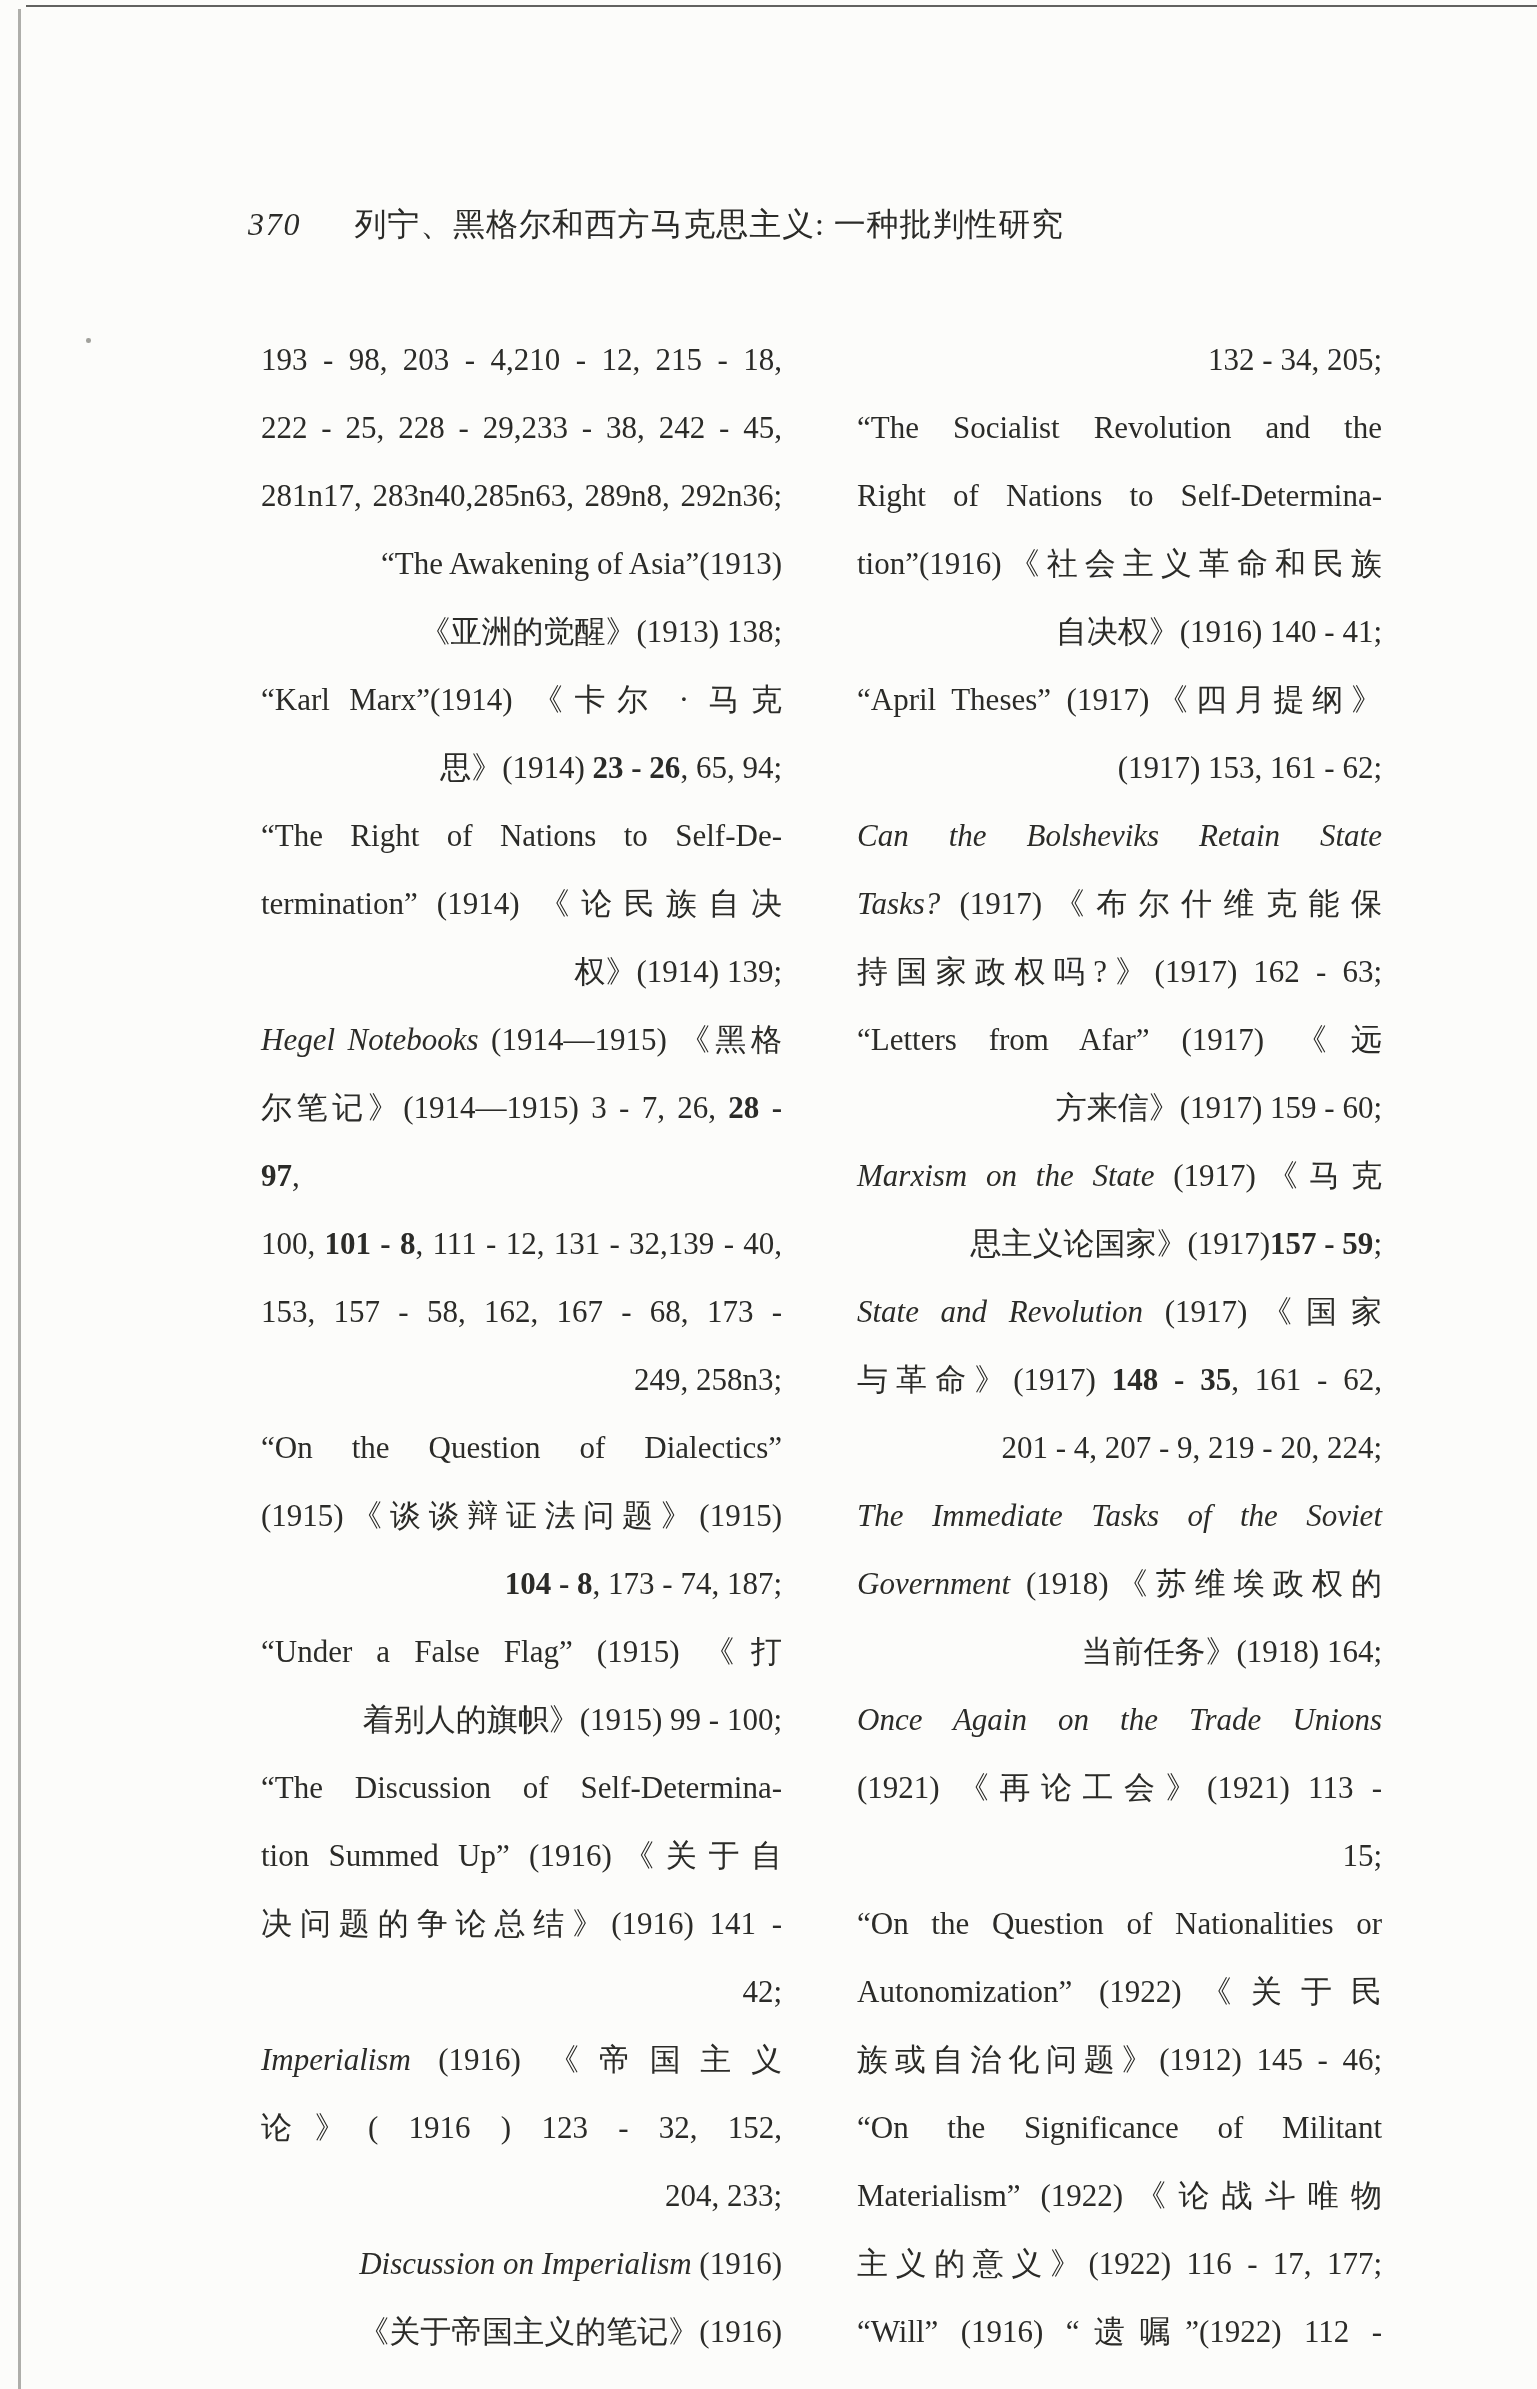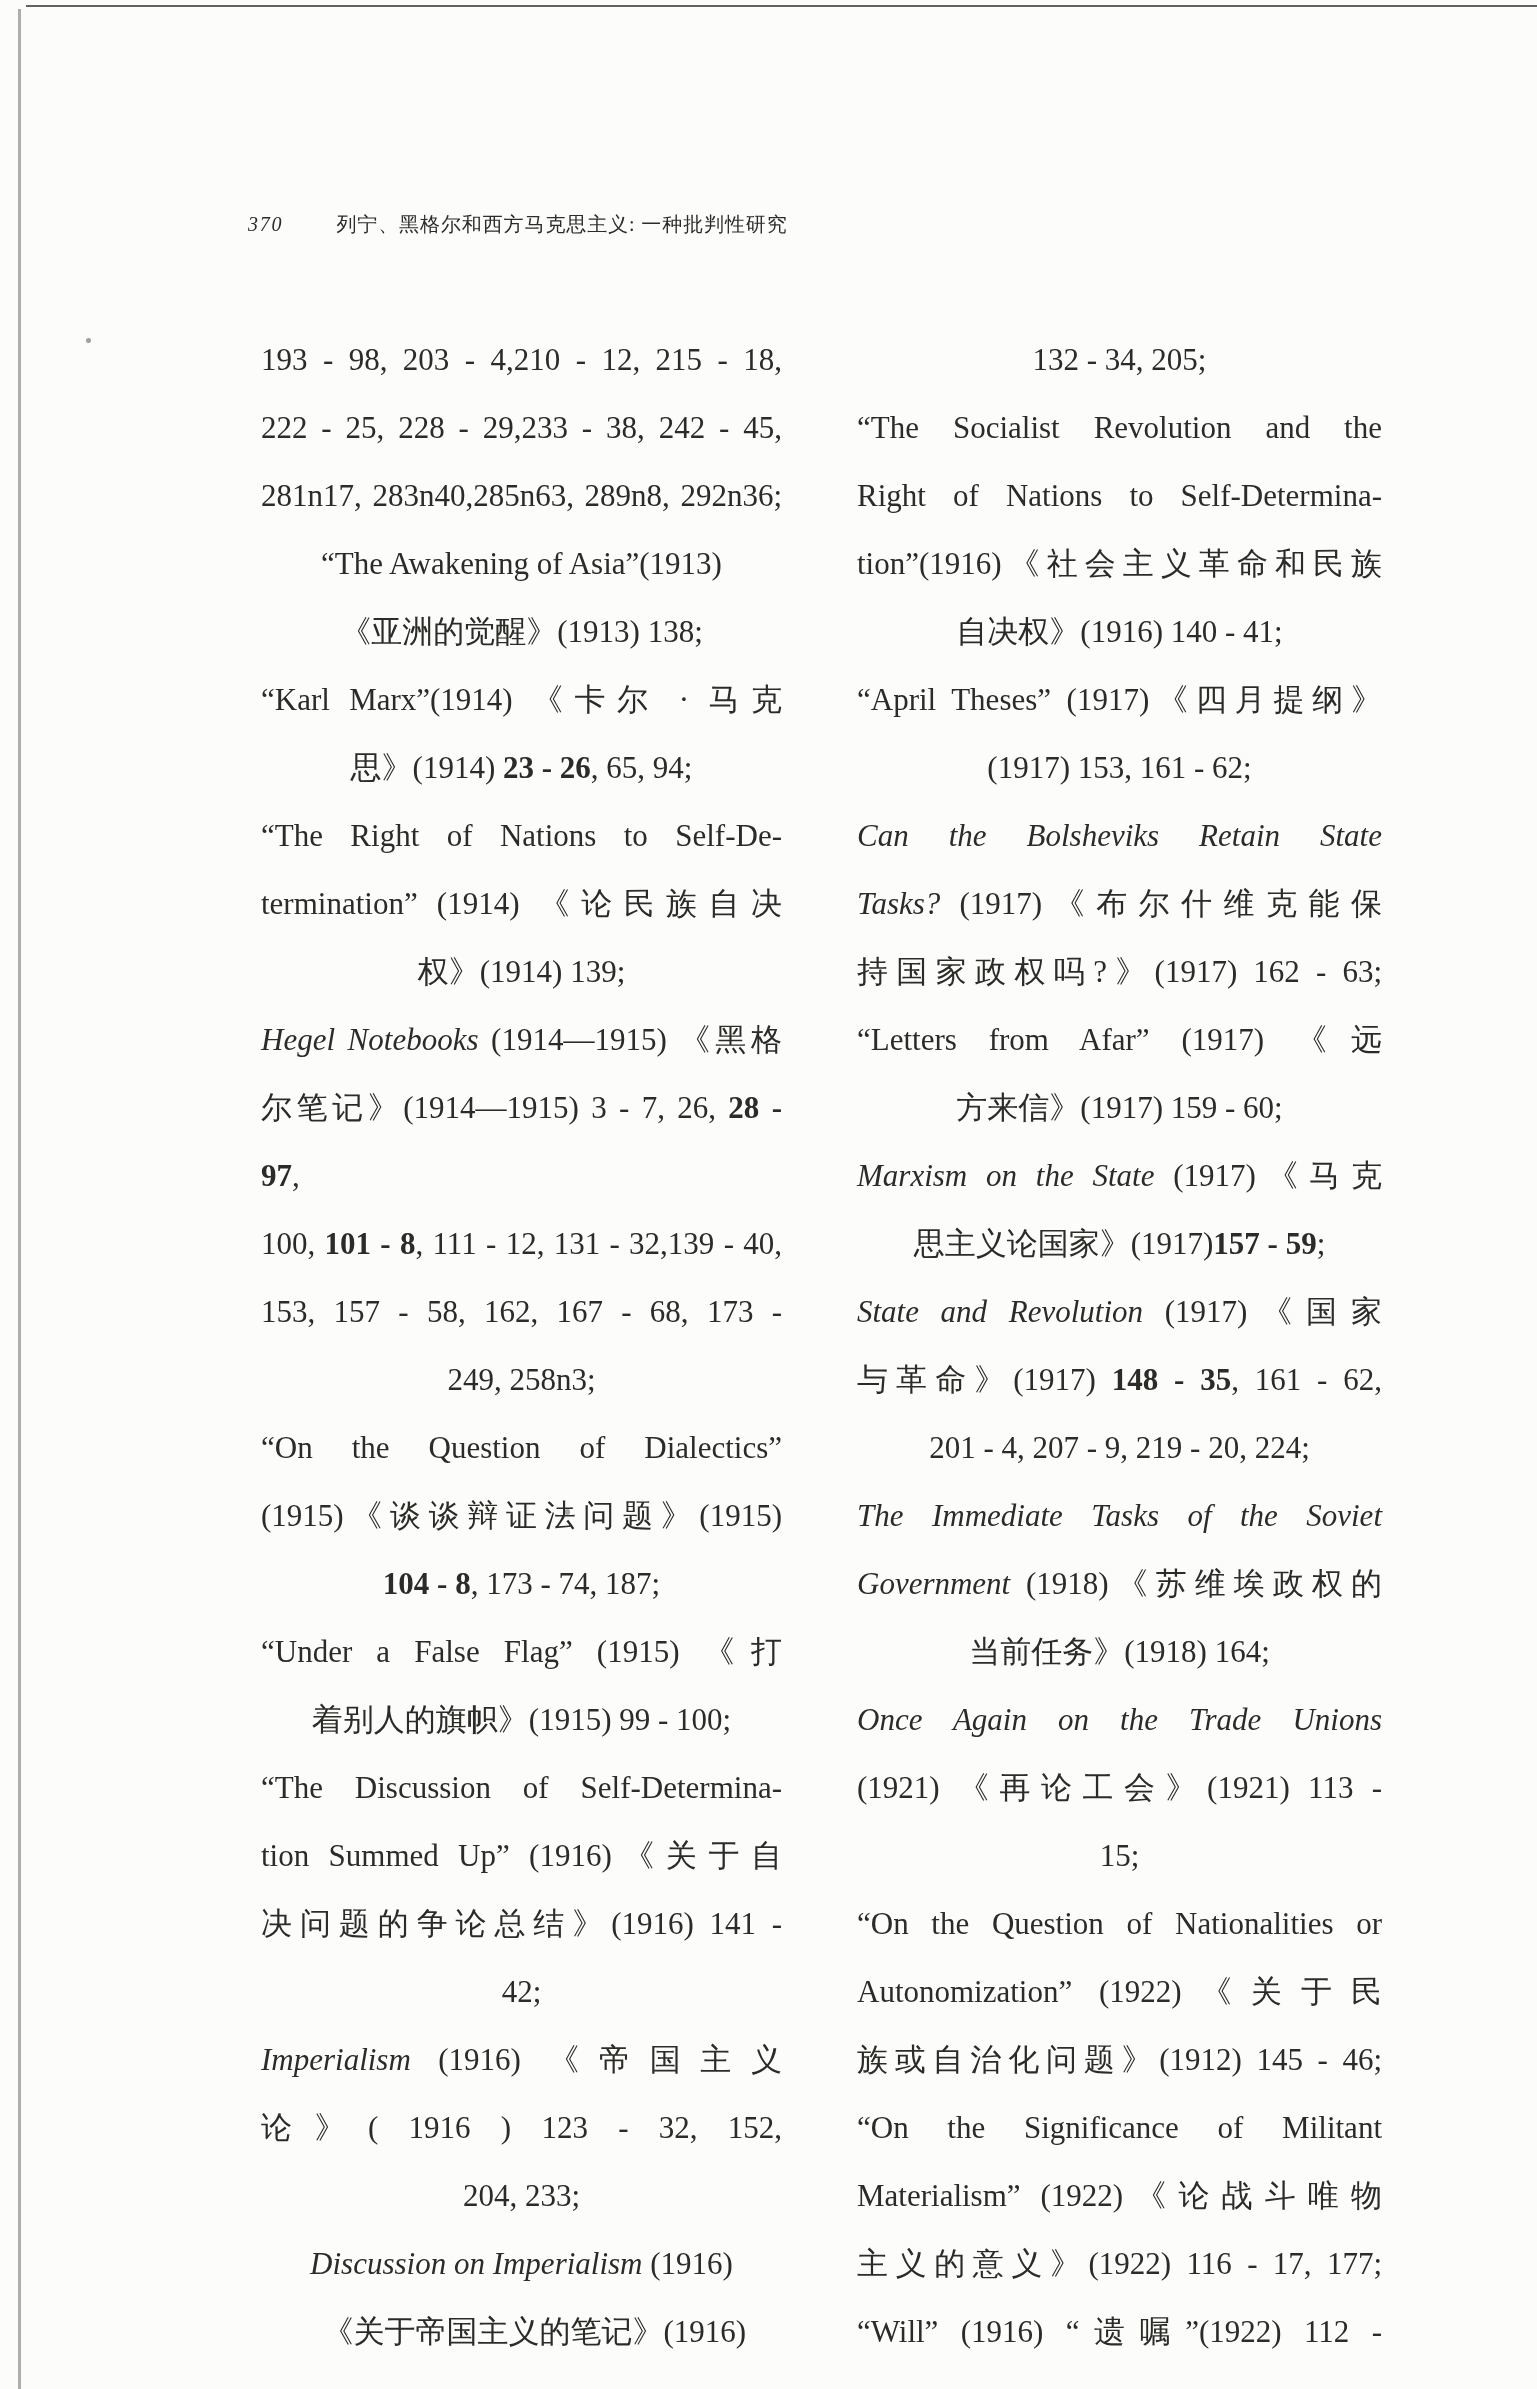--- a/index.html
+++ b/index.html
@@ -18,34 +18,34 @@
     background: #474744; opacity: .85;
   }
   .frame-left {
     position: absolute; left: 18px; top: 9px;
     width: 2.7px; height: 2380px;
     background: #9a9a96; opacity: .8;
   }
   .header {
     position: absolute; left: 248px; top: 206px;
     width: 1094px;
-    font-size: 20px; line-height: 36px;
+    font-size: 32px; line-height: 36px;
     display: flex; align-items: baseline;
     white-space: nowrap;
   }
   .page-num { font-style: italic; letter-spacing: 1.8px; }
   .book-title { margin-left: 53px; letter-spacing: 0.9px; text-align: right; }
   .col {
     position: absolute; top: 326px;
     font-size: 31px;
     line-height: 68px;
   }
   .col-left  { left: 261px; width: 521px; }
   .col-right { left: 857px; width: 525px; }
-  .line { white-space: nowrap; text-align: center; }
+  .line { white-space: nowrap; text-align: right; }
   .line.j { white-space: normal; text-align: justify; text-align-last: justify; }
   .line span.b { font-weight: 700; }
   .line span.i { font-style: italic; }
   .speck {
     position: absolute; border-radius: 50%;
     background: #55554f;
   }
   .speck-1 { left: 86px;  top: 338px;  width: 4.6px; height: 4.6px; opacity: .55; }
   .speck-2 { left: 565px; top: 1509px; width: 4.6px; height: 5.5px; opacity: .5; }
 </style>

